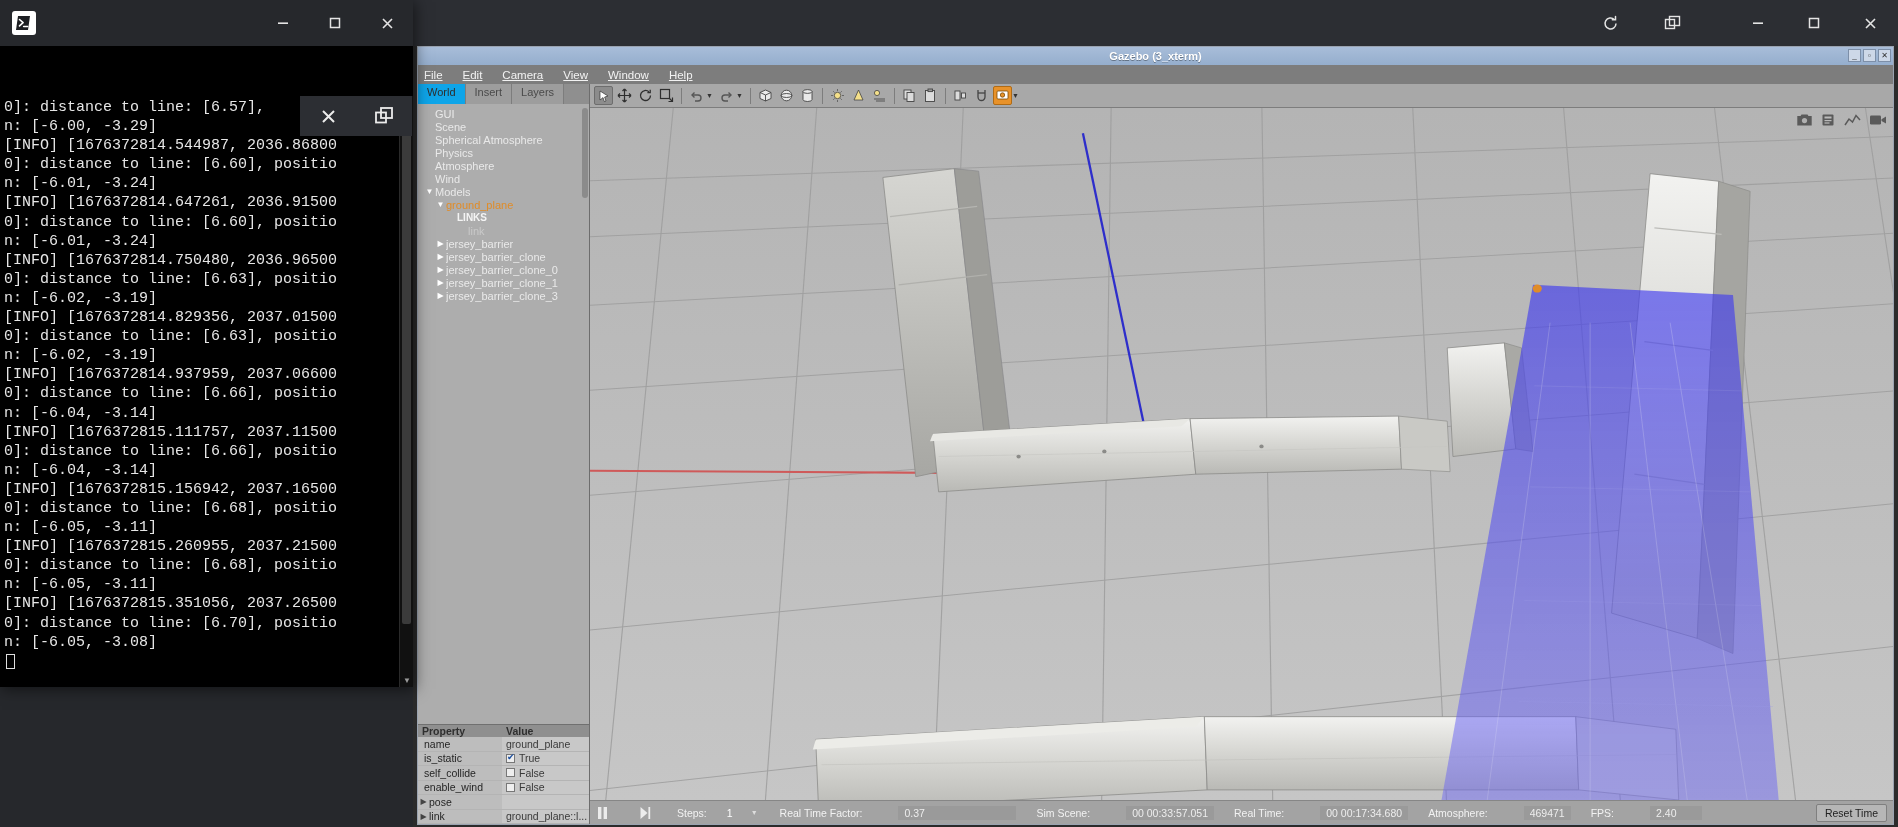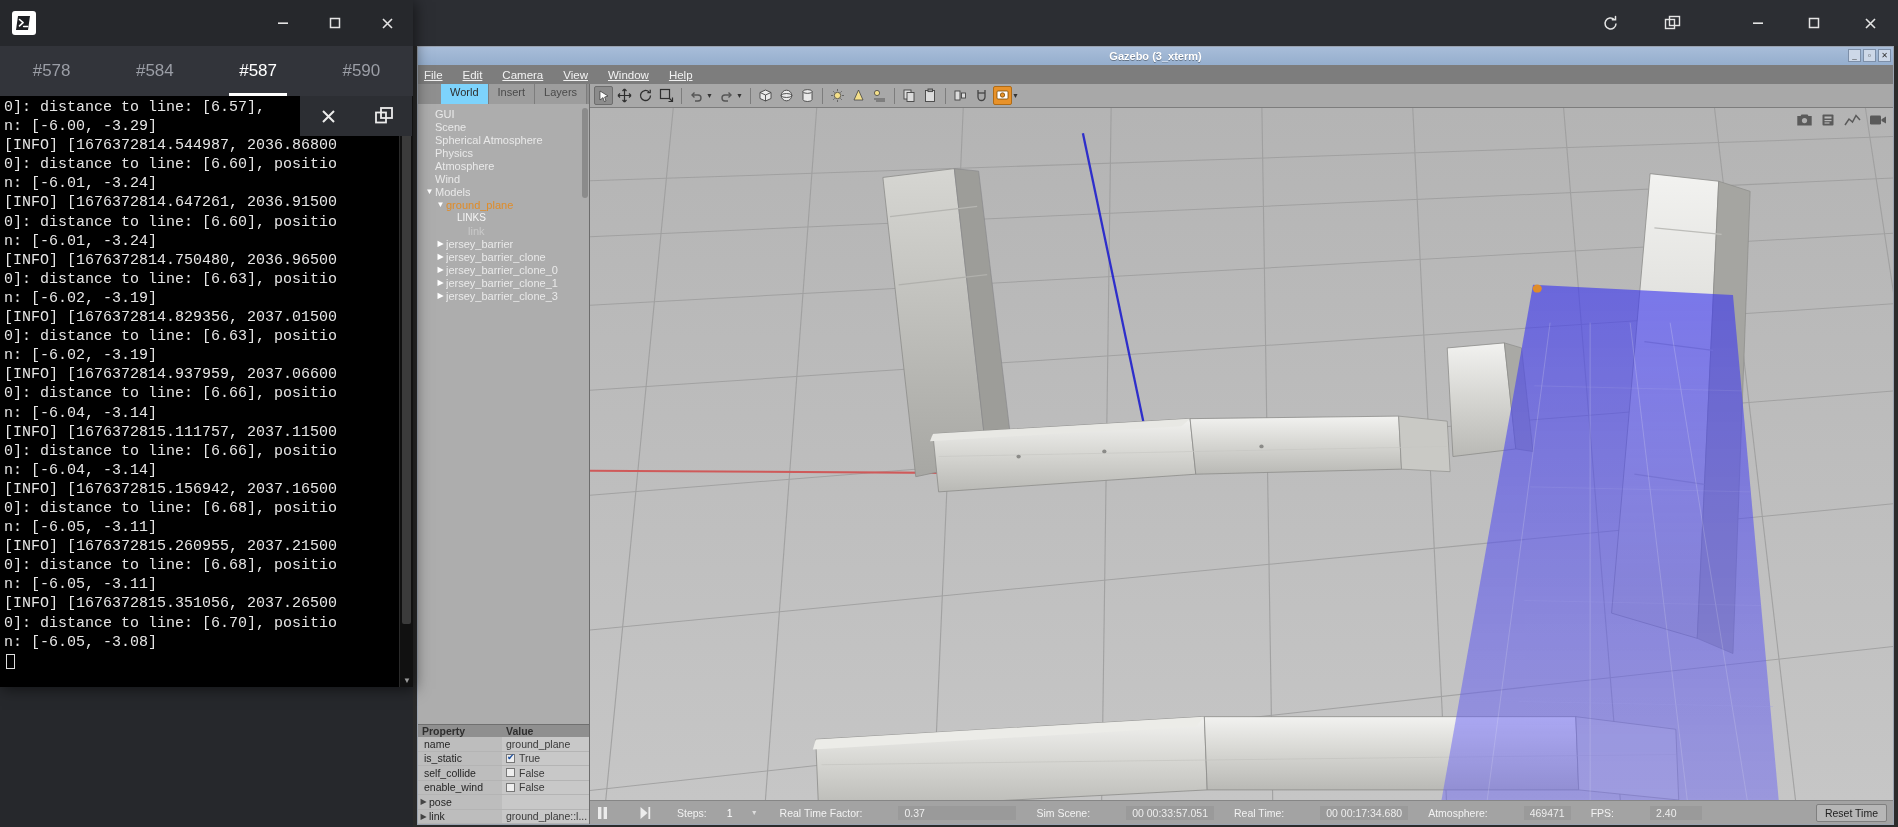--- a/index.html
+++ b/index.html
@@ -67,41 +67,41 @@
   
   #gz-left-panel {
     width: 172px; background: #adadad; display: flex; flex-direction: column;
     border-right: 1px solid #6d6d6d;
   }
   .gz-tabs { display: flex; height: 20px; background: #8f8f8f; }
   .gz-tab {
     font-size: 11px; color: #4a4a4a; padding: 2px 9px 0 9px;
     background: #9d9d9d; border-right: 1px solid #7d7d7d; cursor: pointer;
   }
-  .gz-tab.active { background: #7dd3fc; color: #2e2e2e; margin-left: 23px; }
+  .gz-tab.active { background: #0ea5e9; color: #2e2e2e; }
   .gz-tree {
     flex: 1 1 auto; overflow: hidden; position: relative; padding-top: 3px;
     background: #adadad;
   }
   .tree-row {
     display: flex; align-items: center; height: 13px;
     font-size: 11px; color: #e9e9e9; padding-left: 6px; cursor: pointer;
     white-space: nowrap;
   }
   .tree-row .arrow {
     width: 11px; display: inline-block; flex: 0 0 11px; text-align: center;
     font-size: 8px; color: #ffffff;
   }
   .tree-row .lbl { overflow: hidden; }
   .tree-row.indent1 { padding-left: 6px; }
   .tree-row.indent2 { padding-left: 17px; }
   .tree-row.indent3 { padding-left: 28px; }
   .tree-row.indent4 { padding-left: 39px; }
   .tree-row.sel .lbl { color: #e08c28; }
-  .tree-row.links .lbl { color: #f4f4f4; font-weight: normal; font-size: 10px; }
+  .tree-row.links .lbl { color: #f4f4f4; font-weight: bold; font-size: 10px; }
   .tree-row.linkitem .lbl { color: #c9c9c9; }
   .tree-scroll {
     position: absolute; right: 1px; top: 4px; width: 6px; height: 90px;
     background: #8b8b8b; border-radius: 3px;
   }
 
   .gz-prop-head {
     display: flex; height: 13px; background: #8f8f8f; color: #2f2f2f;
     font-size: 10.5px; font-weight: bold; align-items: center;
     border-top: 1px solid #707070;
@@ -740,26 +740,20 @@
             </svg>
         </div>
         <div class="winbtn close">
           <svg width="15" height="15" viewBox="0 0 15 15" stroke="#e4e4e4" stroke-width="1.6">
               <path d="M3 3l9 9M12 3l-9 9"></path>
             </svg>
         </div>
       </div>
     </div>
 
-    <div class="term-tabsbar">
-      <div class="term-tab">#578</div>
-      <div class="term-tab">#584</div>
-      <div class="term-tab active">#587</div>
-      <div class="term-tab">#590</div>
-    </div>
 
     <div class="term-body">
       <pre class="term-text">0]: distance to line: [6.57],
 n: [-6.00, -3.29]
 [INFO] [1676372814.544987, 2036.86800
 0]: distance to line: [6.60], positio
 n: [-6.01, -3.24]
 [INFO] [1676372814.647261, 2036.91500
 0]: distance to line: [6.60], positio
 n: [-6.01, -3.24]

